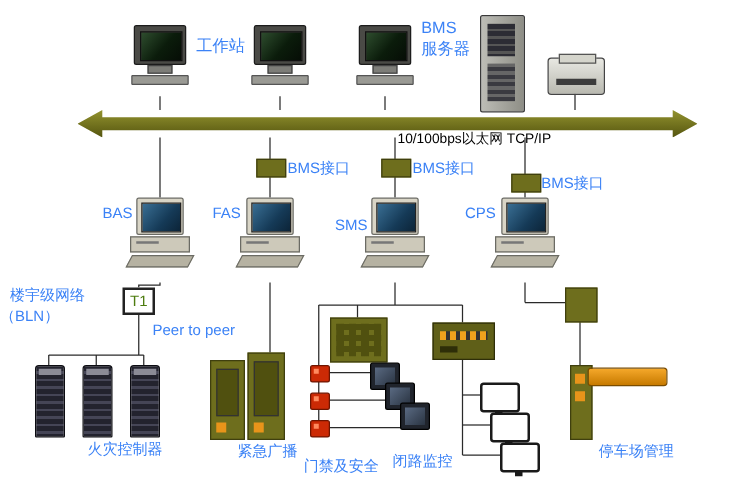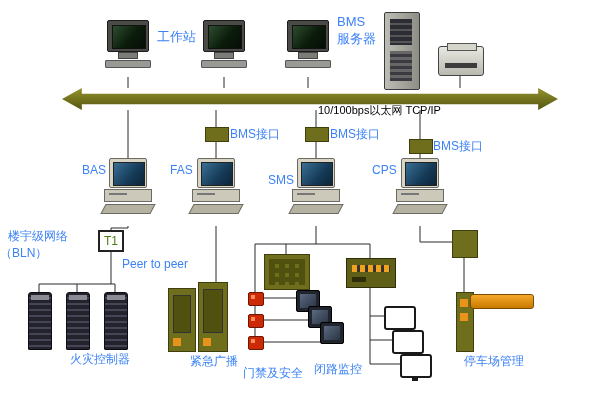--- a/index.html
+++ b/index.html
@@ -224,15 +224,15 @@
   <span class="lbl" style="left:314px;top:361px">闭路监控</span>
 
   <div class="switch" style="left:346px;top:258px"></div>
   <div class="wdisp" style="left:384px;top:306px"></div>
   <div class="wdisp" style="left:392px;top:330px"></div>
   <div class="wdisp" style="left:400px;top:354px"></div>
 
   <div class="obox" style="left:452px;top:230px"></div>
   <div class="post" style="left:456px;top:292px"></div>
   <div class="arm" style="left:470px;top:294px"></div>
-  <span class="lbl" style="left:464px;top:353px">停车场管理</span>
+  <span class="lbl" style="left:479px;top:353px">停车场管理</span>
 
 </div>
 
 </body></html>

